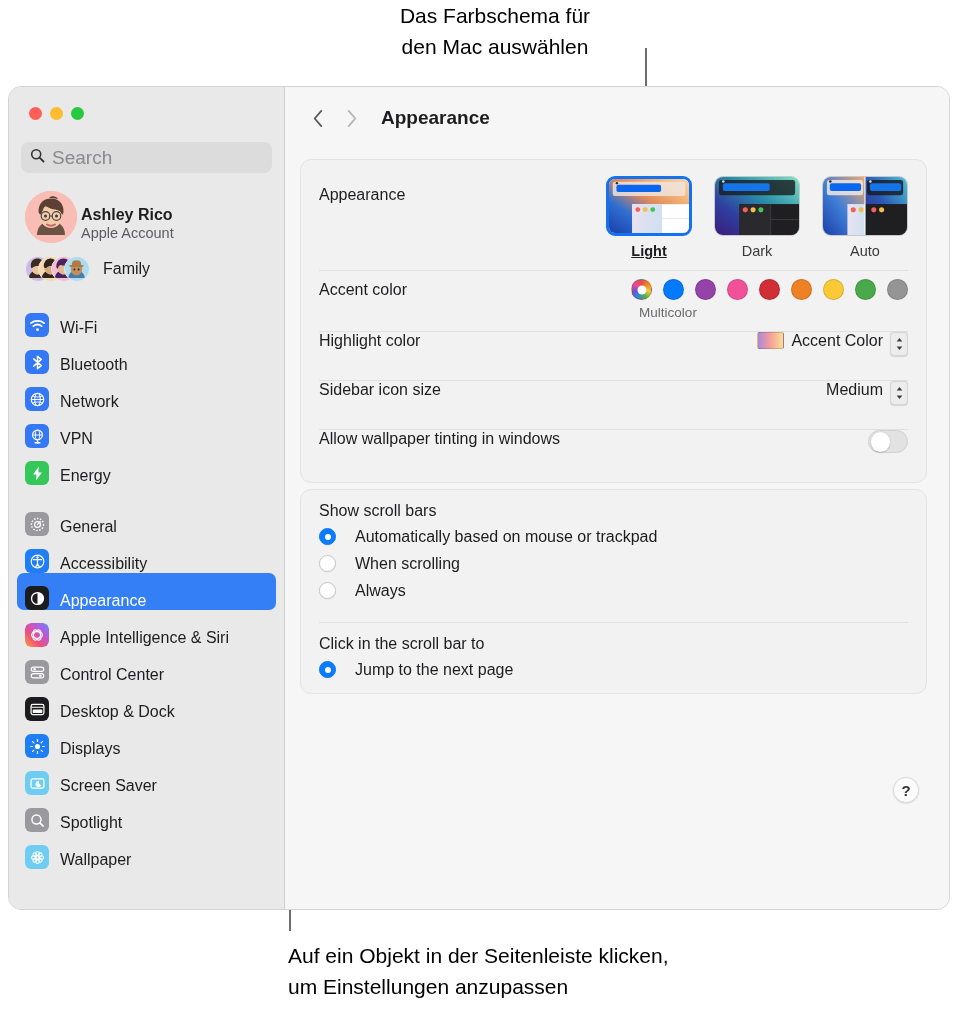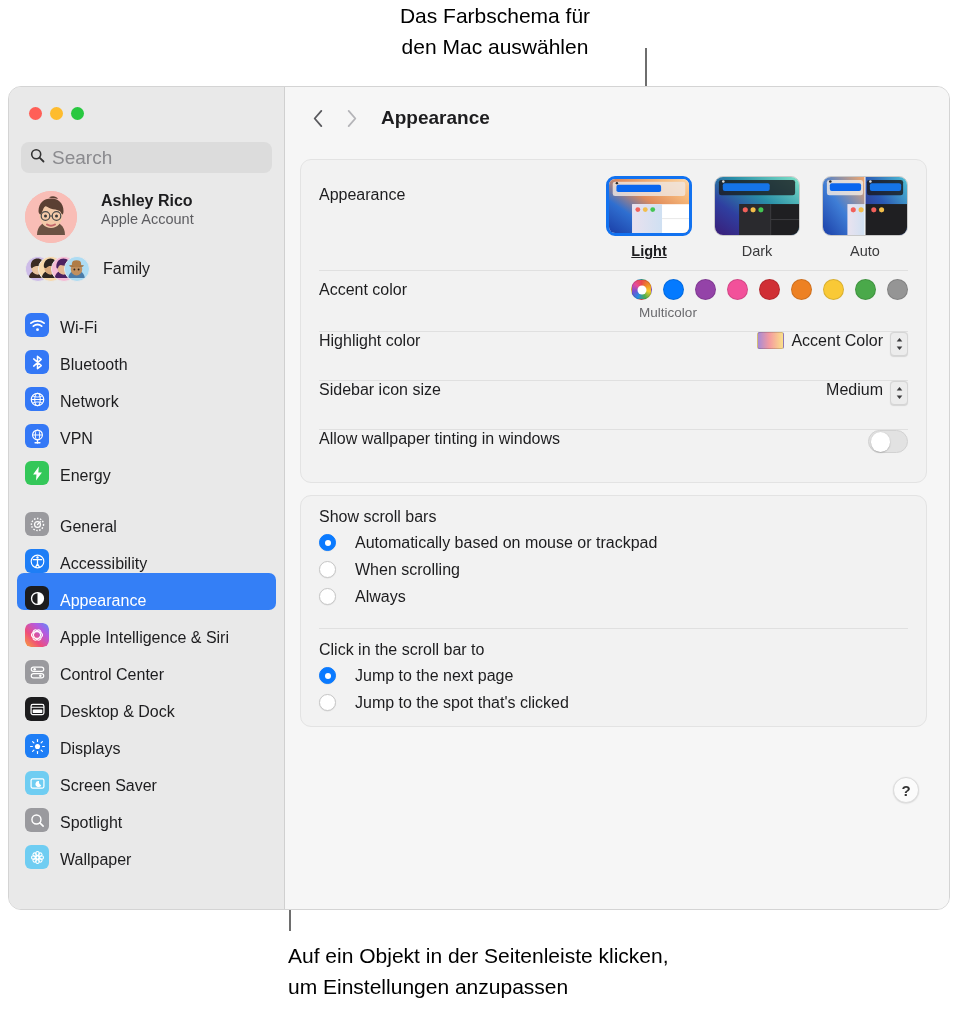--- a/index.html
+++ b/index.html
@@ -59,21 +59,21 @@
     background: #dcdcdc;
     border-radius: 8px;
     display: flex; align-items: center;
     padding: 0 9px;
     gap: 7px;
   }
   .searchbox svg { flex: 0 0 auto; }
   .search-ph { font-size: 19px; color: #8a8a8e; }
 
   .account {
-    display: flex; align-items: flex-start; gap: 24px;
+    display: flex; align-items: flex-end; gap: 4px;
     margin: 18px 0 0 16px;
   }
   .avatar {
     width: 52px; height: 52px; border-radius: 50%;
     background: #f7b7b0;
     position: relative; overflow: hidden;
     flex: 0 0 52px;
   }
   .acc-text .name { font-size: 16px; font-weight: bold; color: #1d1d1f; line-height: 19px; }
   .acc-text .sub  { font-size: 14.5px; color: #5c5c60; line-height: 19px; }
@@ -129,21 +129,21 @@
     margin-left: 12px;
   }
 
   .card {
     margin: 0 22px 0 15px;
     background: #f2f2f2;
     border: 1px solid #e3e3e3;
     border-radius: 11px;
   }
   #card-appearance { margin-top: 10px; }
-  #card-scroll { margin-top: 12px; }
+  #card-scroll { margin-top: 6px; }
 
   .row {
     display: flex; align-items: flex-start;
     padding: 0 18px;
     min-height: 49px;
     position: relative;
   }
   .row .sep {
     position: absolute; left: 18px; right: 18px; bottom: 0;
     height: 1px; background: #e0e0e0;
@@ -713,23 +713,19 @@
         </div>
 
         <div class="group-sep"></div>
 
         <div class="group-block">
           <div class="group-title">Click in the scroll bar to</div>
           <div class="radio-item">
             <span class="radio on"></span>
             <span class="radio-label">Jump to the next page</span>
           </div>
-          <div class="radio-item">
-            <span class="radio"></span>
-            <span class="radio-label">Jump to the spot that's clicked</span>
-          </div>
         </div>
       </div>
 
       <div class="help-btn">?</div>
     </div>
   </div>
 </div>
 
 </body></html>

